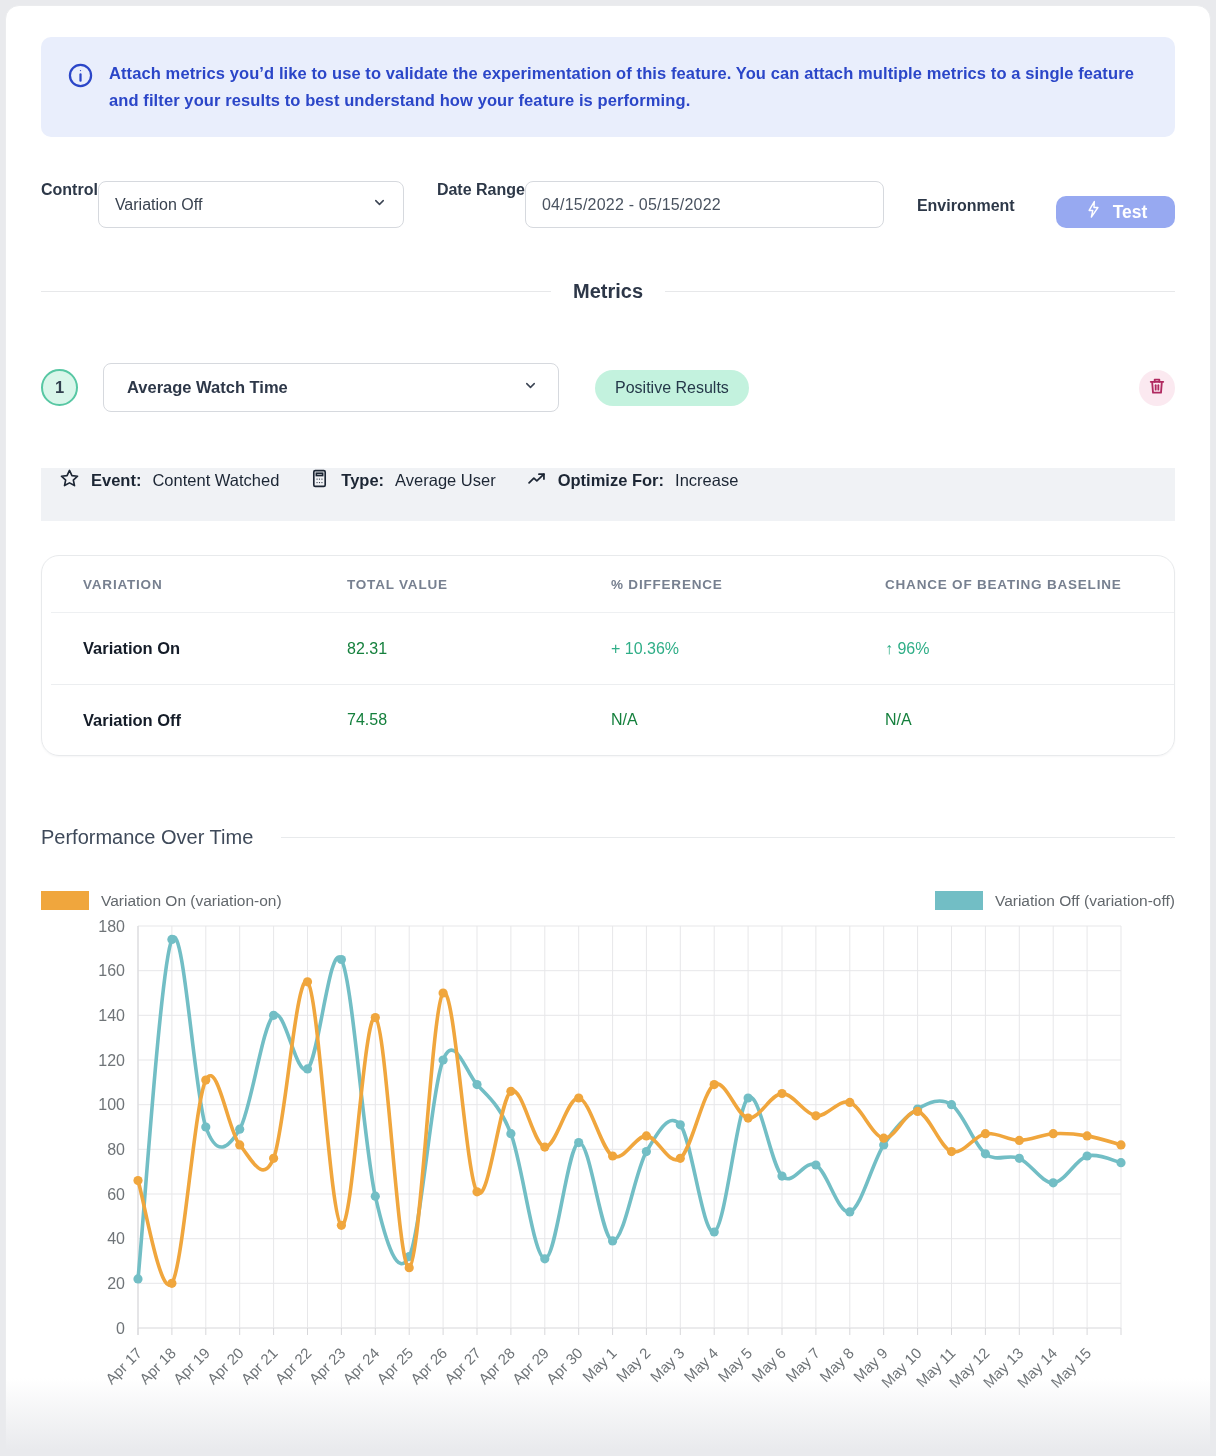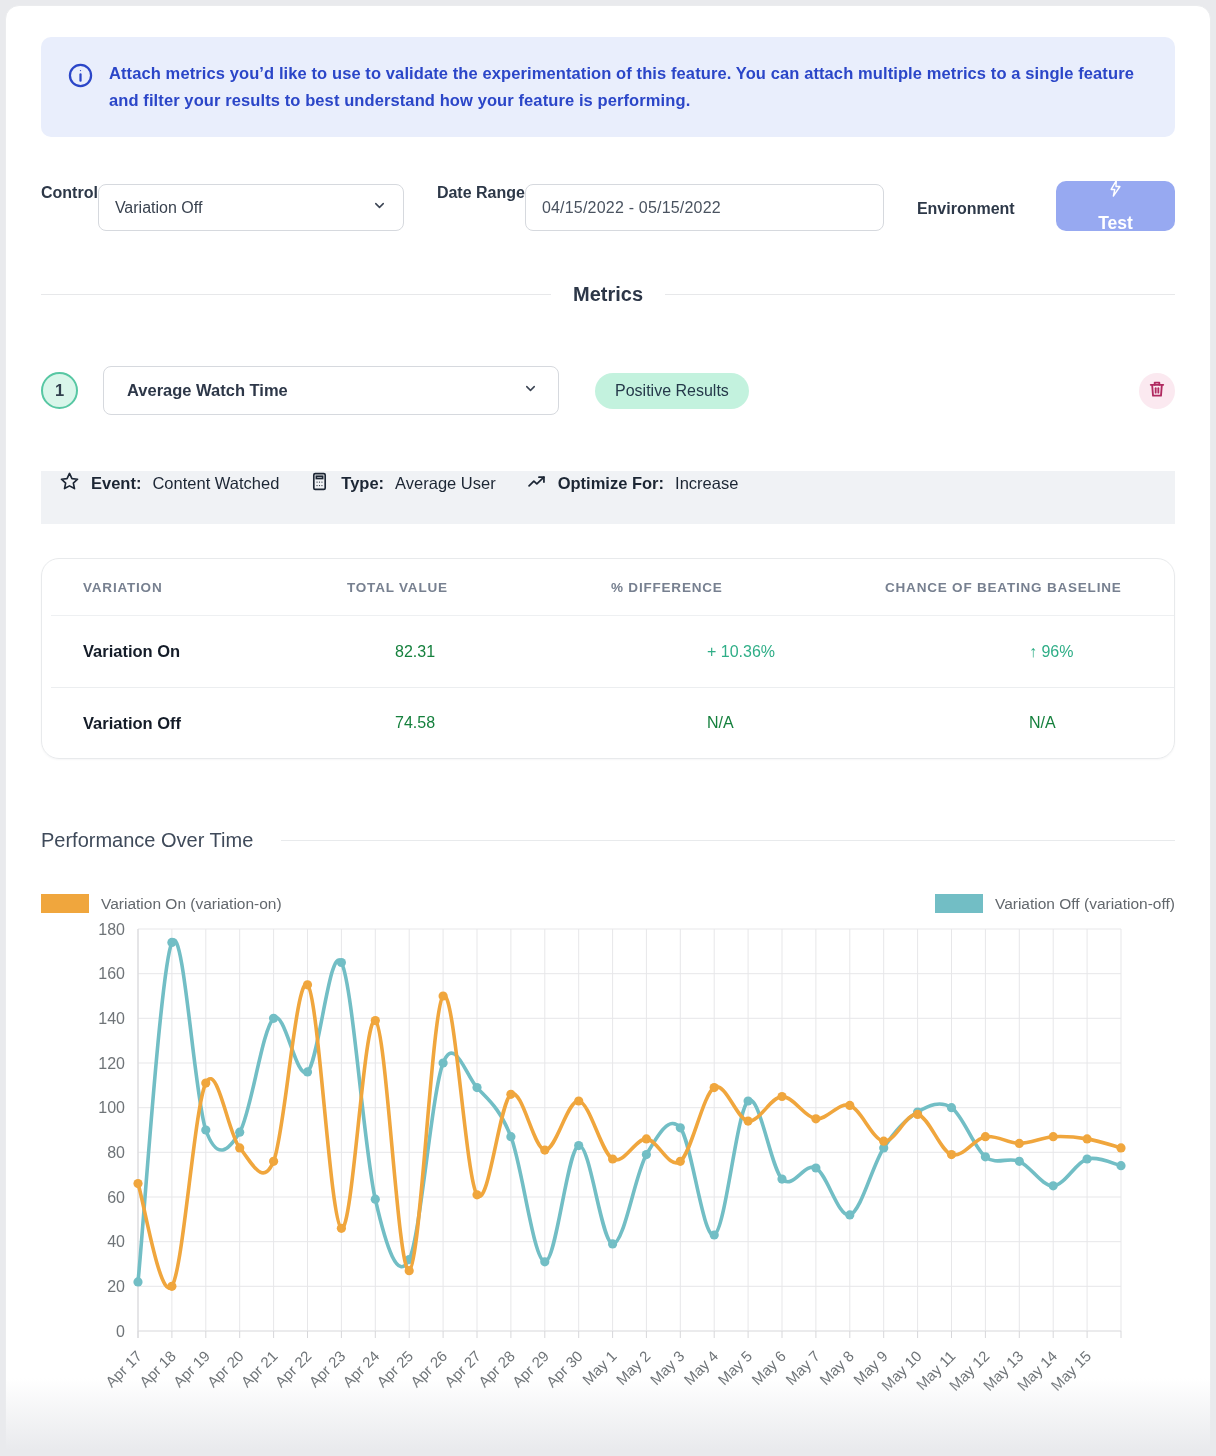--- a/index.html
+++ b/index.html
@@ -35,24 +35,24 @@
   .field-label { font-size:16px; font-weight:700; color:#2d3848; margin-bottom:13px; }
   .select, .text-input {
     height:47px; border:1px solid #d6d9de; border-radius:8px; background:#fff;
     display:flex; align-items:center; padding:0 16px; font-size:16px; color:#39424f;
   }
   .select { justify-content:space-between; cursor:pointer; }
   .w1 { width:306px; } .w2 { width:359px; }
   .select-value { font-weight:500; }
   .date-value { color:#4a5360; letter-spacing:.2px; }
   .test-btn {
-    margin-left:auto; width:119px; height:50px; border:none; border-radius:10px;
+    margin-left:auto; width:119px; height:32px; border:none; border-radius:10px;
     background:#97a9f1; color:#ffffff; font-size:17.5px; font-weight:700;
     display:flex; align-items:center; justify-content:center; gap:10px;
-    font-family:"Liberation Sans", sans-serif; cursor:pointer;flex-direction:column;
+    font-family:"Liberation Sans", sans-serif; cursor:pointer;
   }
   
   .divider { display:flex; align-items:center; gap:22px; margin-top:52px; }
   .divider .line { flex:1; height:1px; background:#e7e8ea; }
   .divider .divider-title { font-size:20px; font-weight:700; color:#2d3748; }
   
   .metric-row { display:flex; align-items:center; margin-top:60px; }
   .num-circle {
     width:37px; height:37px; border-radius:50%; background:#d9f6ea;
     border:2px solid #57c7a3; color:#32404e; font-size:16.5px; font-weight:600;
@@ -78,21 +78,21 @@
   .event-item .val { font-weight:400; }
   
   .results-table {
     margin-top:34px; border:1px solid #e8eaec; border-radius:18px; overflow:hidden;
     box-shadow:0 1px 2px rgba(16,24,40,.04);
     padding-left:9px;
   }
   .t-row { display:grid; grid-template-columns:264px 264px 274px 1fr; align-items:center; padding-left:32px; }
   .t-head { height:57px; border-bottom:1px solid #eef0f2; }
   .t-head div { font-size:13.5px; font-weight:700; color:#778090; letter-spacing:.8px; }
-  .t-body { height:71px;gap:48px; }
+  .t-body { height:71px; }
   .t-body + .t-body { border-top:1px solid #eceef0; }
   .t-name { font-size:16.5px; font-weight:700; color:#141c28; }
   .t-val { font-size:16px; color:#15803d; }
   .t-val.pos { color:#2fae87; }
   
   .perf-head { display:flex; align-items:center; margin-top:70px; }
   .perf-title { font-size:20px; font-weight:500; color:#3f4a5a; white-space:nowrap; }
   .perf-head .line { flex:1; height:1px; background:#e8eaec; margin-left:28px; }
   
   .chart-block { margin-top:42px; }

